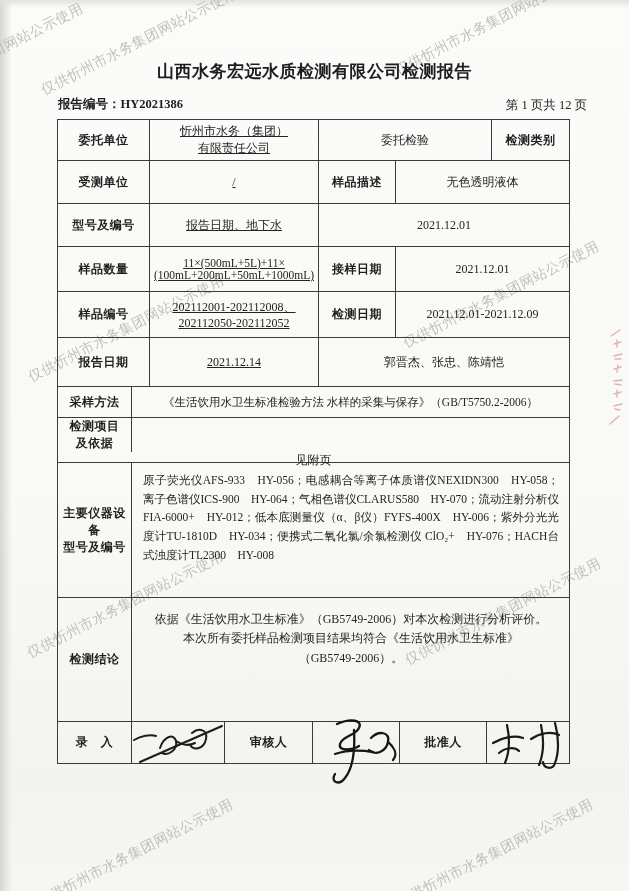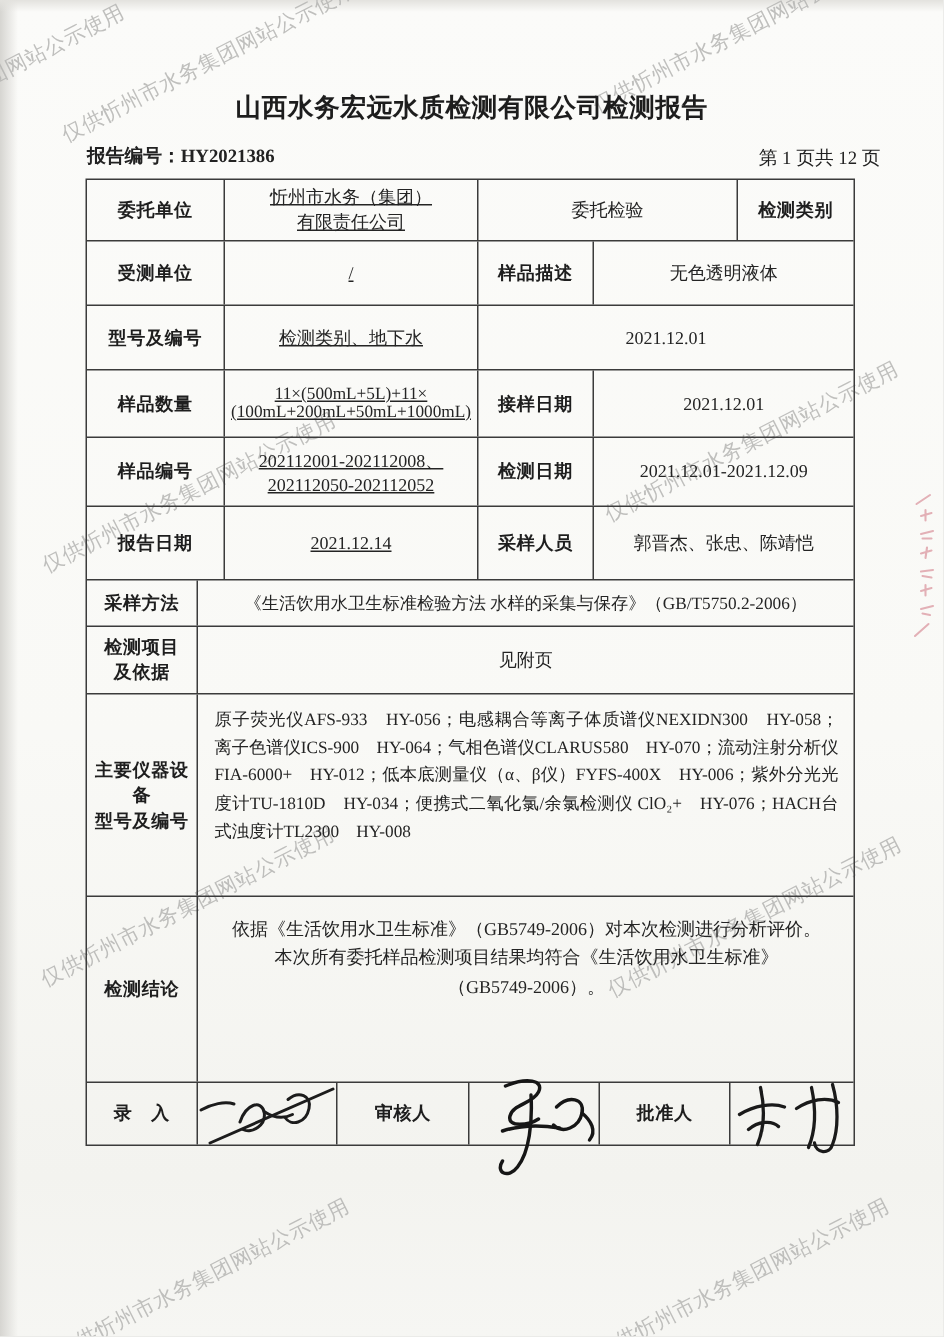--- a/index.html
+++ b/index.html
@@ -89,21 +89,21 @@
 
     <div class="trow" style="height:43px;">
       <div class="tcell w-lbl lbl">受测单位</div>
       <div class="tcell w-val1 val">/</div>
       <div class="tcell w-lbl2 lbl">样品描述</div>
       <div class="tcell w-val2 val">无色透明液体</div>
     </div>
 
     <div class="trow" style="height:43px;">
       <div class="tcell w-lbl lbl">型号及编号</div>
-      <div class="tcell w-val1 val">检测类别、地下水</div>
+      <div class="tcell w-val1 val">报告日期、地下水</div>
       <div class="tcell w-val2 val">2021.12.01</div>
     </div>
 
     <div class="trow" style="height:45px;">
       <div class="tcell w-lbl lbl">样品数量</div>
       <div class="tcell w-val1 val small">11×(500mL+5L)+11×
 (100mL+200mL+50mL+1000mL)</div>
       <div class="tcell w-lbl2 lbl">接样日期</div>
       <div class="tcell w-val2 val">2021.12.01</div>
     </div>
@@ -112,30 +112,29 @@
       <div class="tcell w-lbl lbl">样品编号</div>
       <div class="tcell w-val1 val">202112001-202112008、
 202112050-202112052</div>
       <div class="tcell w-lbl2 lbl">检测日期</div>
       <div class="tcell w-val2 val">2021.12.01-2021.12.09</div>
     </div>
 
     <div class="trow" style="height:49px;">
       <div class="tcell w-lbl lbl">报告日期</div>
       <div class="tcell w-val1 val">2021.12.14</div>
-      <div class="tcell w-lbl2 lbl">采样人员</div>
       <div class="tcell w-val2 val">郭晋杰、张忠、陈靖恺</div>
     </div>
 
     <div class="trow" style="height:31px;">
       <div class="tcell w-lblL lbl">采样方法</div>
       <div class="tcell w-rest val small">《生活饮用水卫生标准检验方法 水样的采集与保存》（GB/T5750.2-2006）</div>
     </div>
 
-    <div class="trow" style="height:45px;">
+    <div class="trow" style="height:45px;flex-direction:column;">
       <div class="tcell w-lblL lbl">检测项目
 及依据</div>
       <div class="tcell w-rest val">见附页</div>
     </div>
 
     <div class="trow" style="height:135px;">
       <div class="tcell w-lblL lbl">主要仪器设备
 型号及编号</div>
       <div class="tcell w-rest val block instr">原子荧光仪AFS-933　HY-056；电感耦合等离子体质谱仪NEXIDN300　HY-058；离子色谱仪ICS-900　HY-064；气相色谱仪CLARUS580　HY-070；流动注射分析仪FIA-6000+　HY-012；低本底测量仪（α、β仪）FYFS-400X　HY-006；紫外分光光度计TU-1810D　HY-034；便携式二氧化氯/余氯检测仪 ClO₂+　HY-076；HACH台式浊度计TL2300　HY-008</div>
     </div>

